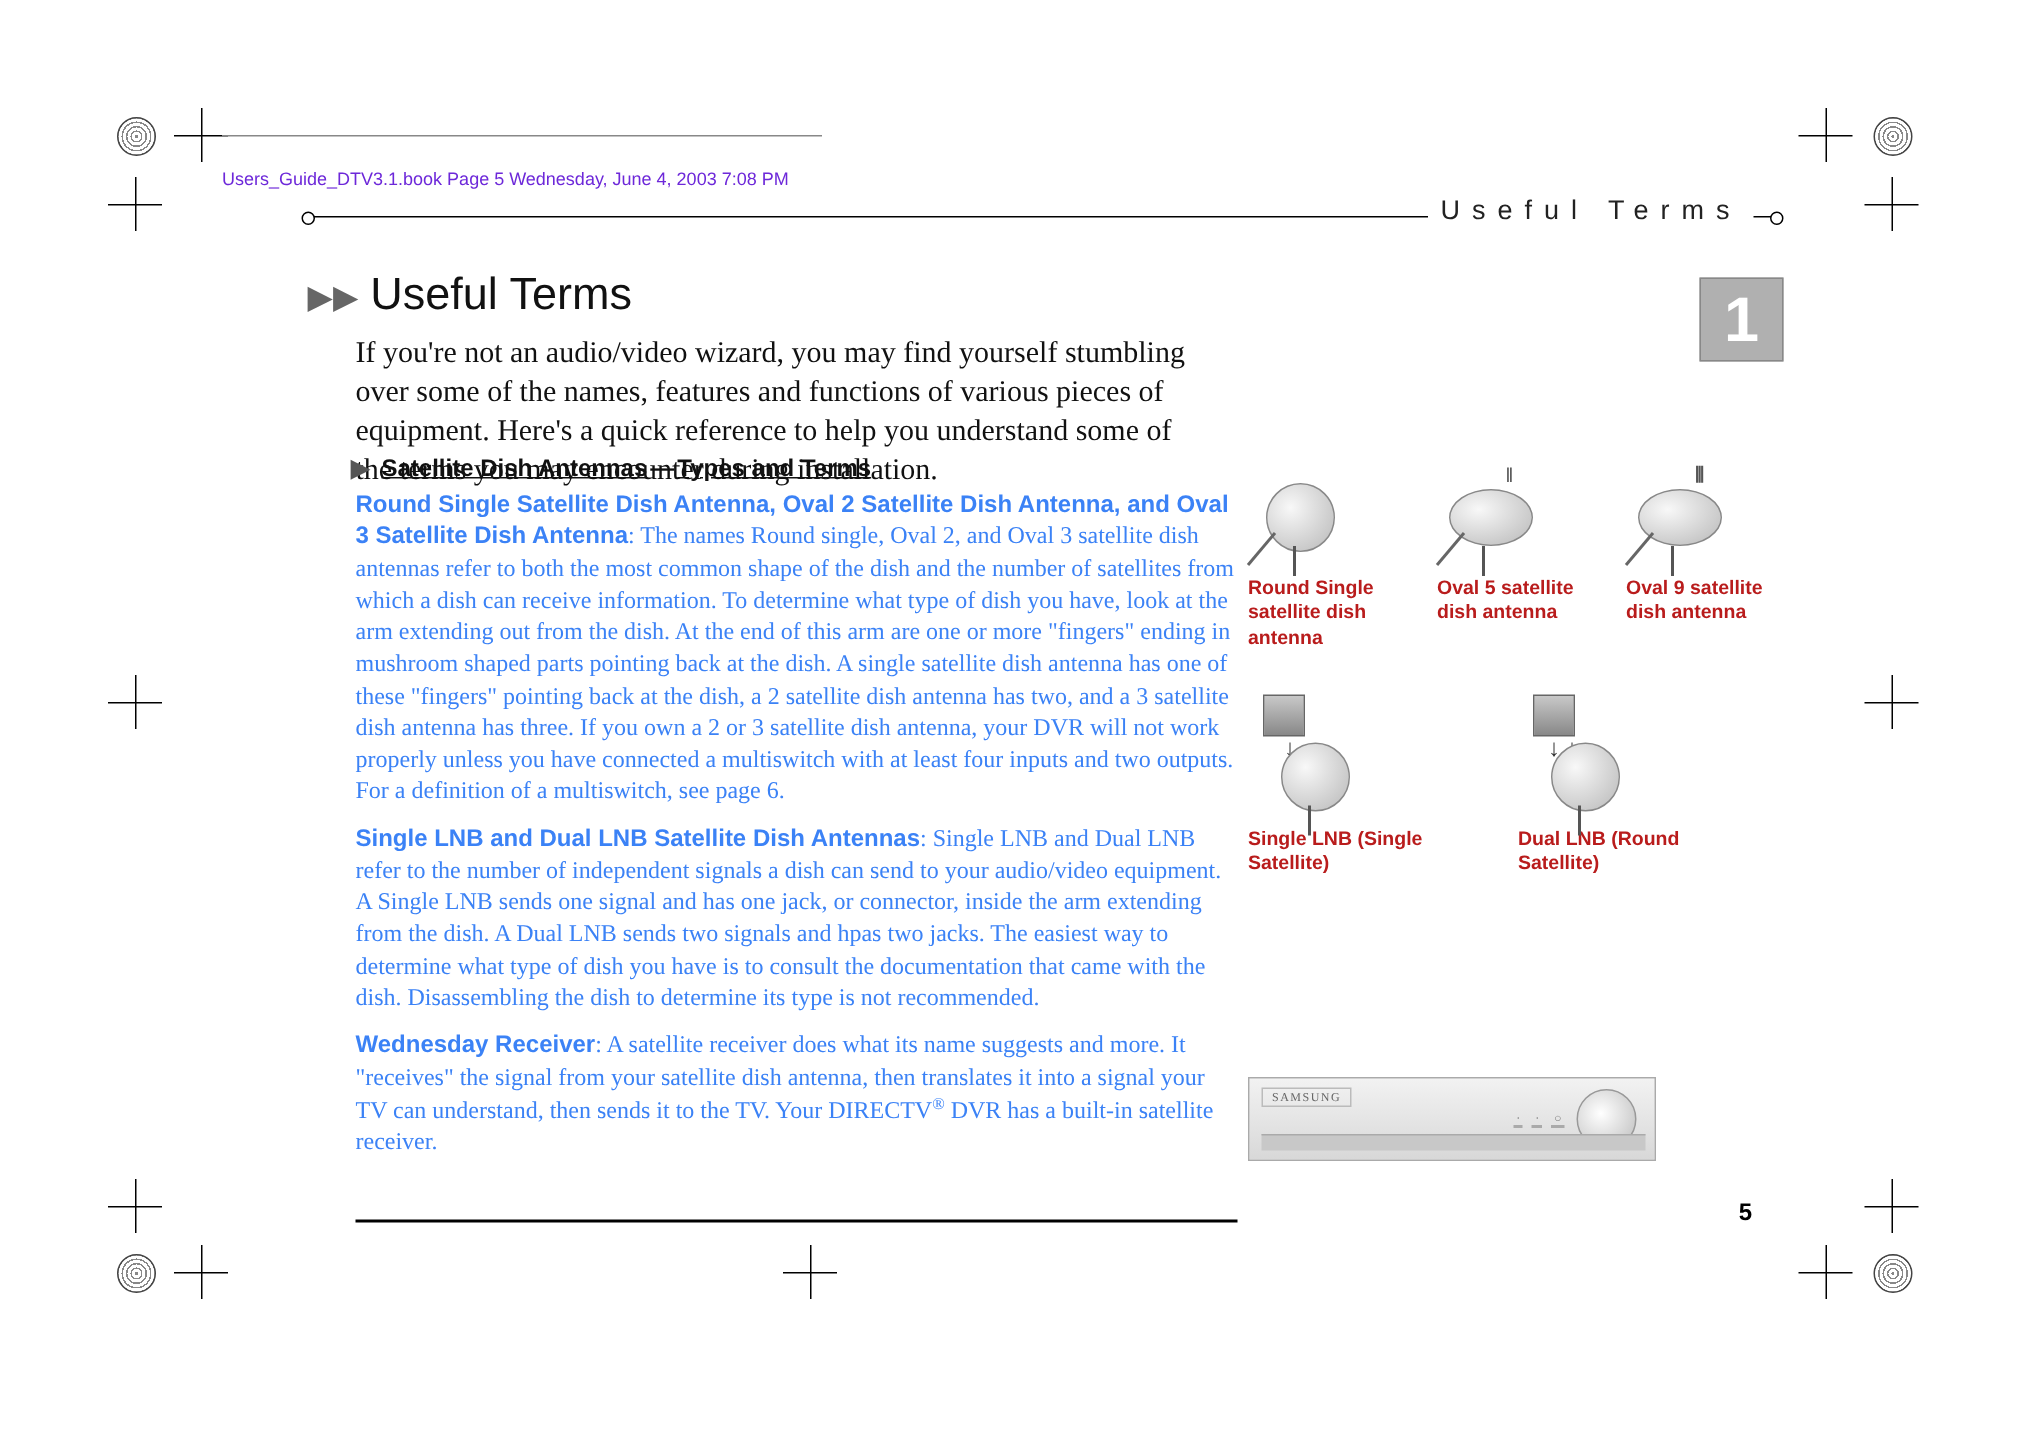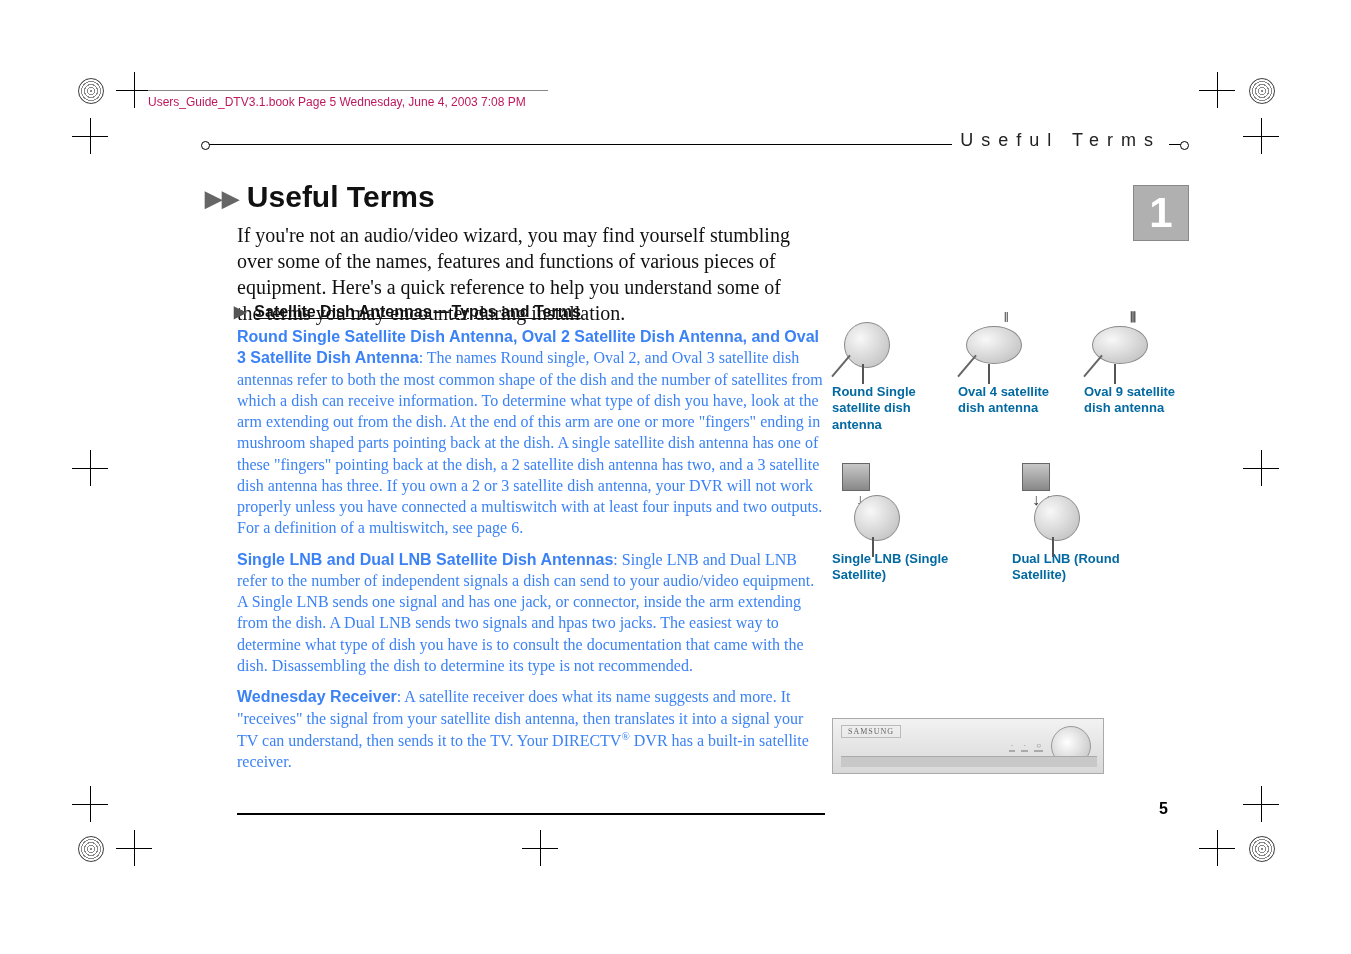--- a/index.html
+++ b/index.html
@@ -42,23 +42,23 @@
     width: 24px;
     height: 24px;
     background: repeating-radial-gradient(circle, #888 0, #888 1px, transparent 1px, transparent 3px);
   }
   .book-header {
     position: absolute;
     left: 148px;
     top: 90px;
     font-family: Arial, sans-serif;
     font-size: 12px;
-    color: #be185d;
+    color: #6d28d9;
     border-top: 1px solid #888;
-    padding-top: 4px;
+    padding-top: 21px;
     width: 400px;
   }
   .header-line {
     position: absolute;
     top: 144px;
     left: 205px;
     width: 980px;
     height: 1px;
     background: #000;
   }
@@ -111,21 +111,21 @@
     font-family: 'Arial Black', Arial, sans-serif;
     font-size: 42px;
     font-weight: 900;
     color: #fff;
   }
   .section-title {
     position: absolute;
     left: 205px;
     top: 180px;
     font-family: Arial, sans-serif;
-    font-weight: 700;
+    font-weight: 400;
     font-size: 30px;
     color: #111;
   }
   .section-title .carets {
     color: #666;
     font-size: 22px;
     vertical-align: middle;
     margin-right: 8px;
   }
   .intro {
@@ -248,21 +248,21 @@
     top: -6px;
     font-size: 14px;
     color: #555;
     font-weight: bold;
   }
   .fig-caption {
     font-family: Arial, sans-serif;
     font-weight: 700;
     font-size: 13px;
     line-height: 1.25;
-    color: #0369a1;
+    color: #b91c1c;
     max-width: 100px;
   }
   .lnb-box {
     width: 26px;
     height: 26px;
     background: linear-gradient(#c8c8c8, #888);
     border: 1px solid #666;
     position: absolute;
     left: 10px;
     top: 2px;
@@ -409,21 +409,21 @@
       </div>
       <div class="fig-caption">Round Single satellite dish antenna</div>
     </div>
     <div class="fig">
       <div class="fig-img">
         <div class="dish-oval"></div>
           <div class="arm"></div>
           <div class="pole"></div>
         <div class="lnb-fingers">‖</div>
       </div>
-      <div class="fig-caption">Oval 4 satellite dish antenna</div>
+      <div class="fig-caption">Oval 5 satellite dish antenna</div>
     </div>
     <div class="fig">
       <div class="fig-img">
         <div class="dish-oval"></div>
           <div class="arm"></div>
           <div class="pole"></div>
         <div class="lnb-fingers">⦀</div>
       </div>
       <div class="fig-caption">Oval 9 satellite dish antenna</div>
     </div>

